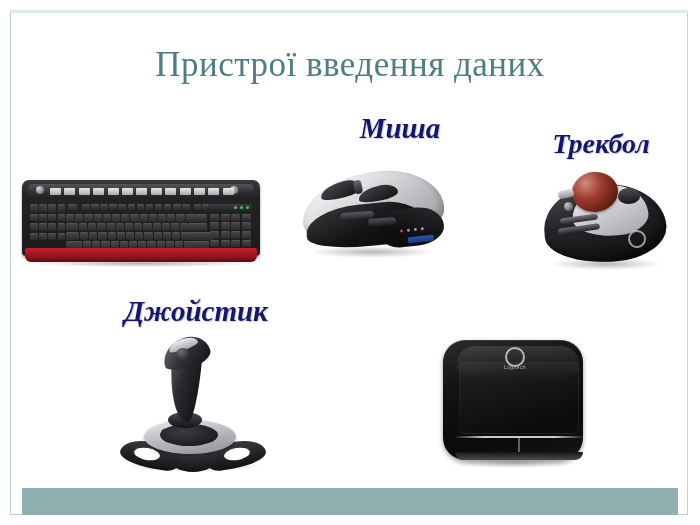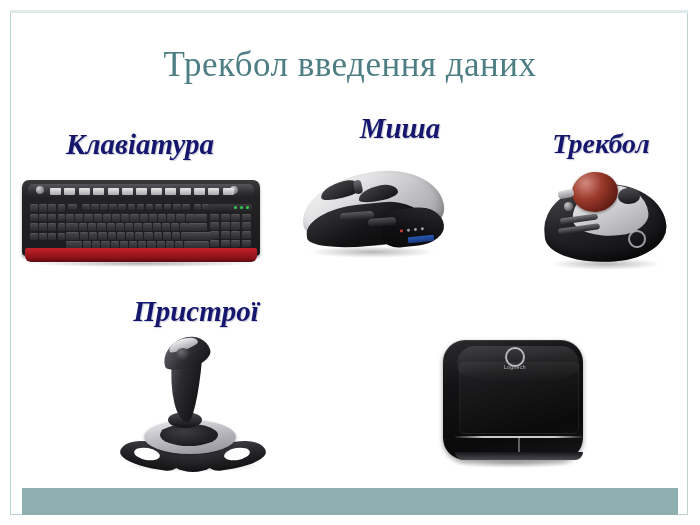--- a/index.html
+++ b/index.html
@@ -405,26 +405,25 @@
   }
 </style>
 </head>
 <body>
 
 <div class="slide">
 
   <div class="frame"></div>
   <div class="frame-top-accent"></div>
 
-  <div class="title">Трекбол введення даних</div>
-
-  <div class="label lbl-keyboard">Клавіатура</div>
+  <div class="title">Пристрої введення даних</div>
+
   <div class="label lbl-trackball">Трекбол</div>
   <div class="label lbl-mouse">Миша</div>
-  <div class="label lbl-joystick">Пристрої</div>
+  <div class="label lbl-joystick">Джойстик</div>
 
   <div class="device kb">
     <div class="kb-shadow"></div>
     <div class="kb-body">
       <div class="kb-topstrip"></div>
       <div class="kb-knob" style="left:14px;"></div>
       <div class="kb-knob" style="left:208px;"></div>
       <div class="kb-mediarow" id="kb-media">
           <div class="kb-mk" style="left: 0px;"></div>
           <div class="kb-mk" style="left: 14.4px;"></div>

